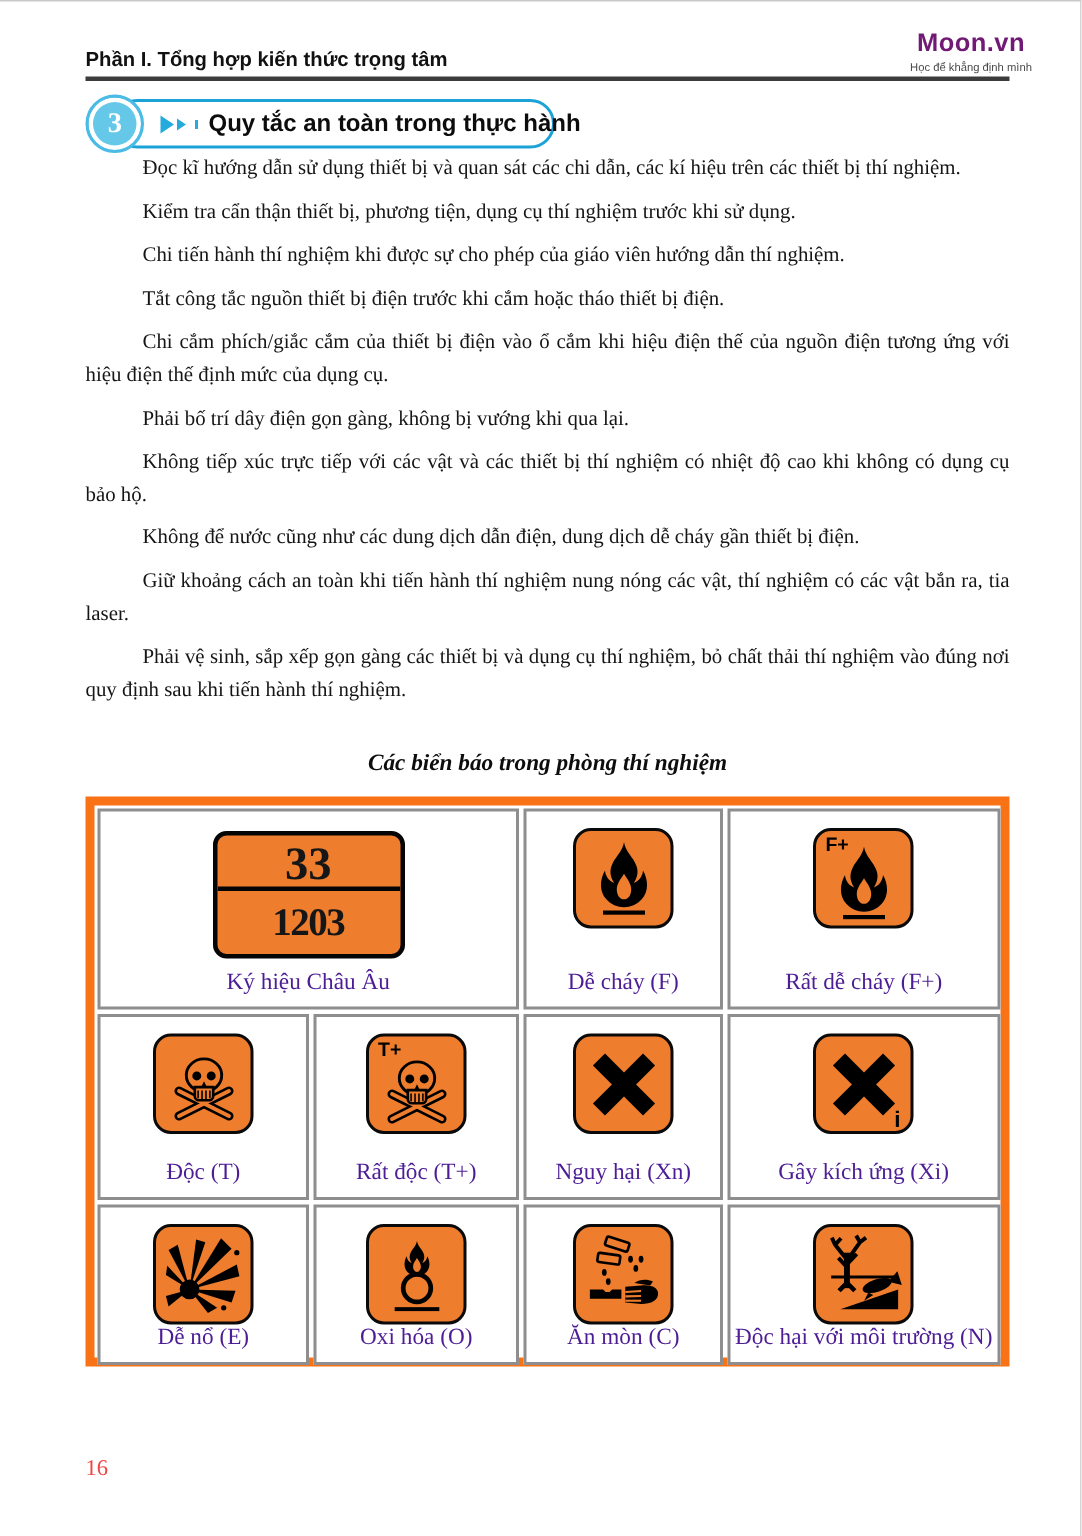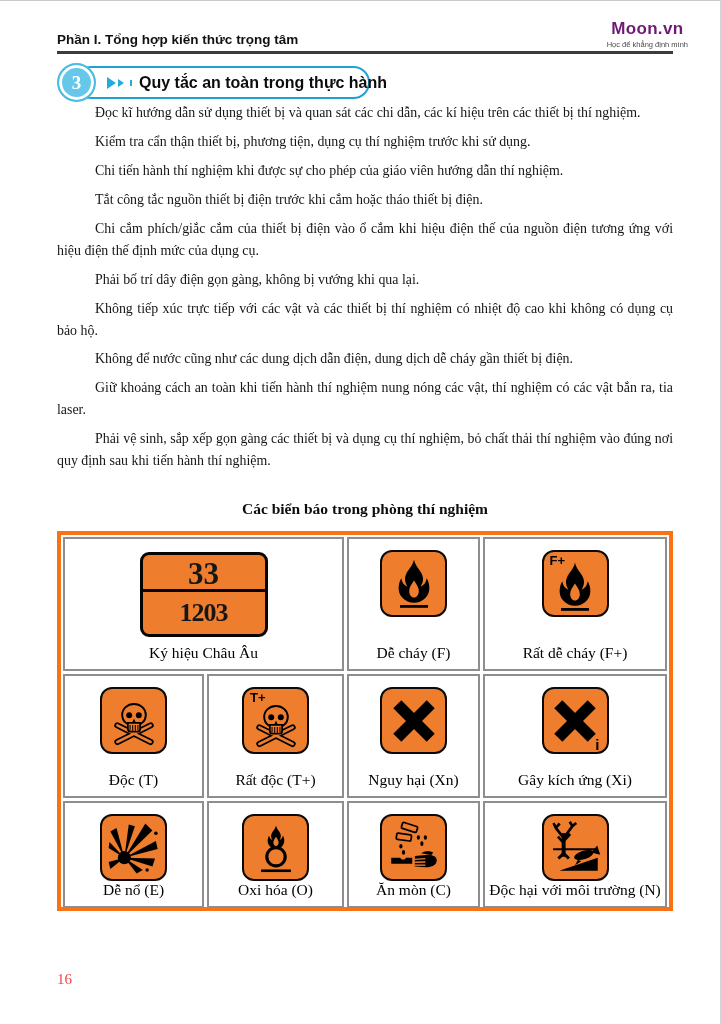--- a/index.html
+++ b/index.html
@@ -40,35 +40,35 @@
   .sq { width:6px; height:6px; border:1.6px solid #25aadd; display:inline-block; margin:0 7px 0 4px; }
   .sec-title { font-family:"Liberation Sans", sans-serif; font-weight:bold; font-size:16px; color:#0c0c0c; white-space:nowrap; }
 
   
   .bodytext { position:absolute; left:57px; top:101px; width:616px; }
   .bodytext p {
     font-size:13.9px; line-height:21.8px; text-align:justify; text-indent:38px;
     margin-bottom:7.2px; color:#151515;
   }
   .tbl-title { position:absolute; left:57px; top:499px; width:616px; text-align:center;
-    font-weight:bold; font-size:15.5px; color:#0d0d0d; }
+    font-weight:bold; font-style:italic; font-size:15.5px; color:#0d0d0d; }
 
   
   .signs {
     position:absolute; left:57px; top:530px; width:616px; height:380px;
     display:grid; grid-template-columns:141px 137px 133px 1fr; grid-template-rows:134px 124px 1fr;
-    border:4px solid #f97316; padding:2px; gap:3px; background:#fff;
+    border:6px solid #f97316; padding:2px; gap:3px; background:#fff;
   }
   .cell {
     border:2px solid #8e8e8e; background:#fff;
     display:flex; flex-direction:column; align-items:center; justify-content:space-between;
     padding:11px 3px 8px;
   }
   .cell.span2 { grid-column:span 2; }
-  .caption { font-size:15.5px; color:#000000; text-align:center; line-height:17px; white-space:nowrap; }
+  .caption { font-size:15.5px; color:#4c1d95; text-align:center; line-height:17px; white-space:nowrap; }
 
   .sign {
     position:relative; width:67px; height:67px; background:#ee7d2e;
     border:2.5px solid #0a0a0a; border-radius:12px;
     display:flex; align-items:center; justify-content:center; flex:none;
   }
   .sign svg { width:56px; height:56px; display:block; }
   .corner-tl { position:absolute; top:1px; left:6px; font-family:"Liberation Sans",sans-serif; font-weight:bold; font-size:13px; color:#000; }
   .corner-br { position:absolute; bottom:-1px; right:7px; font-family:"Liberation Sans",sans-serif; font-weight:bold; font-size:15px; color:#000; }
 

